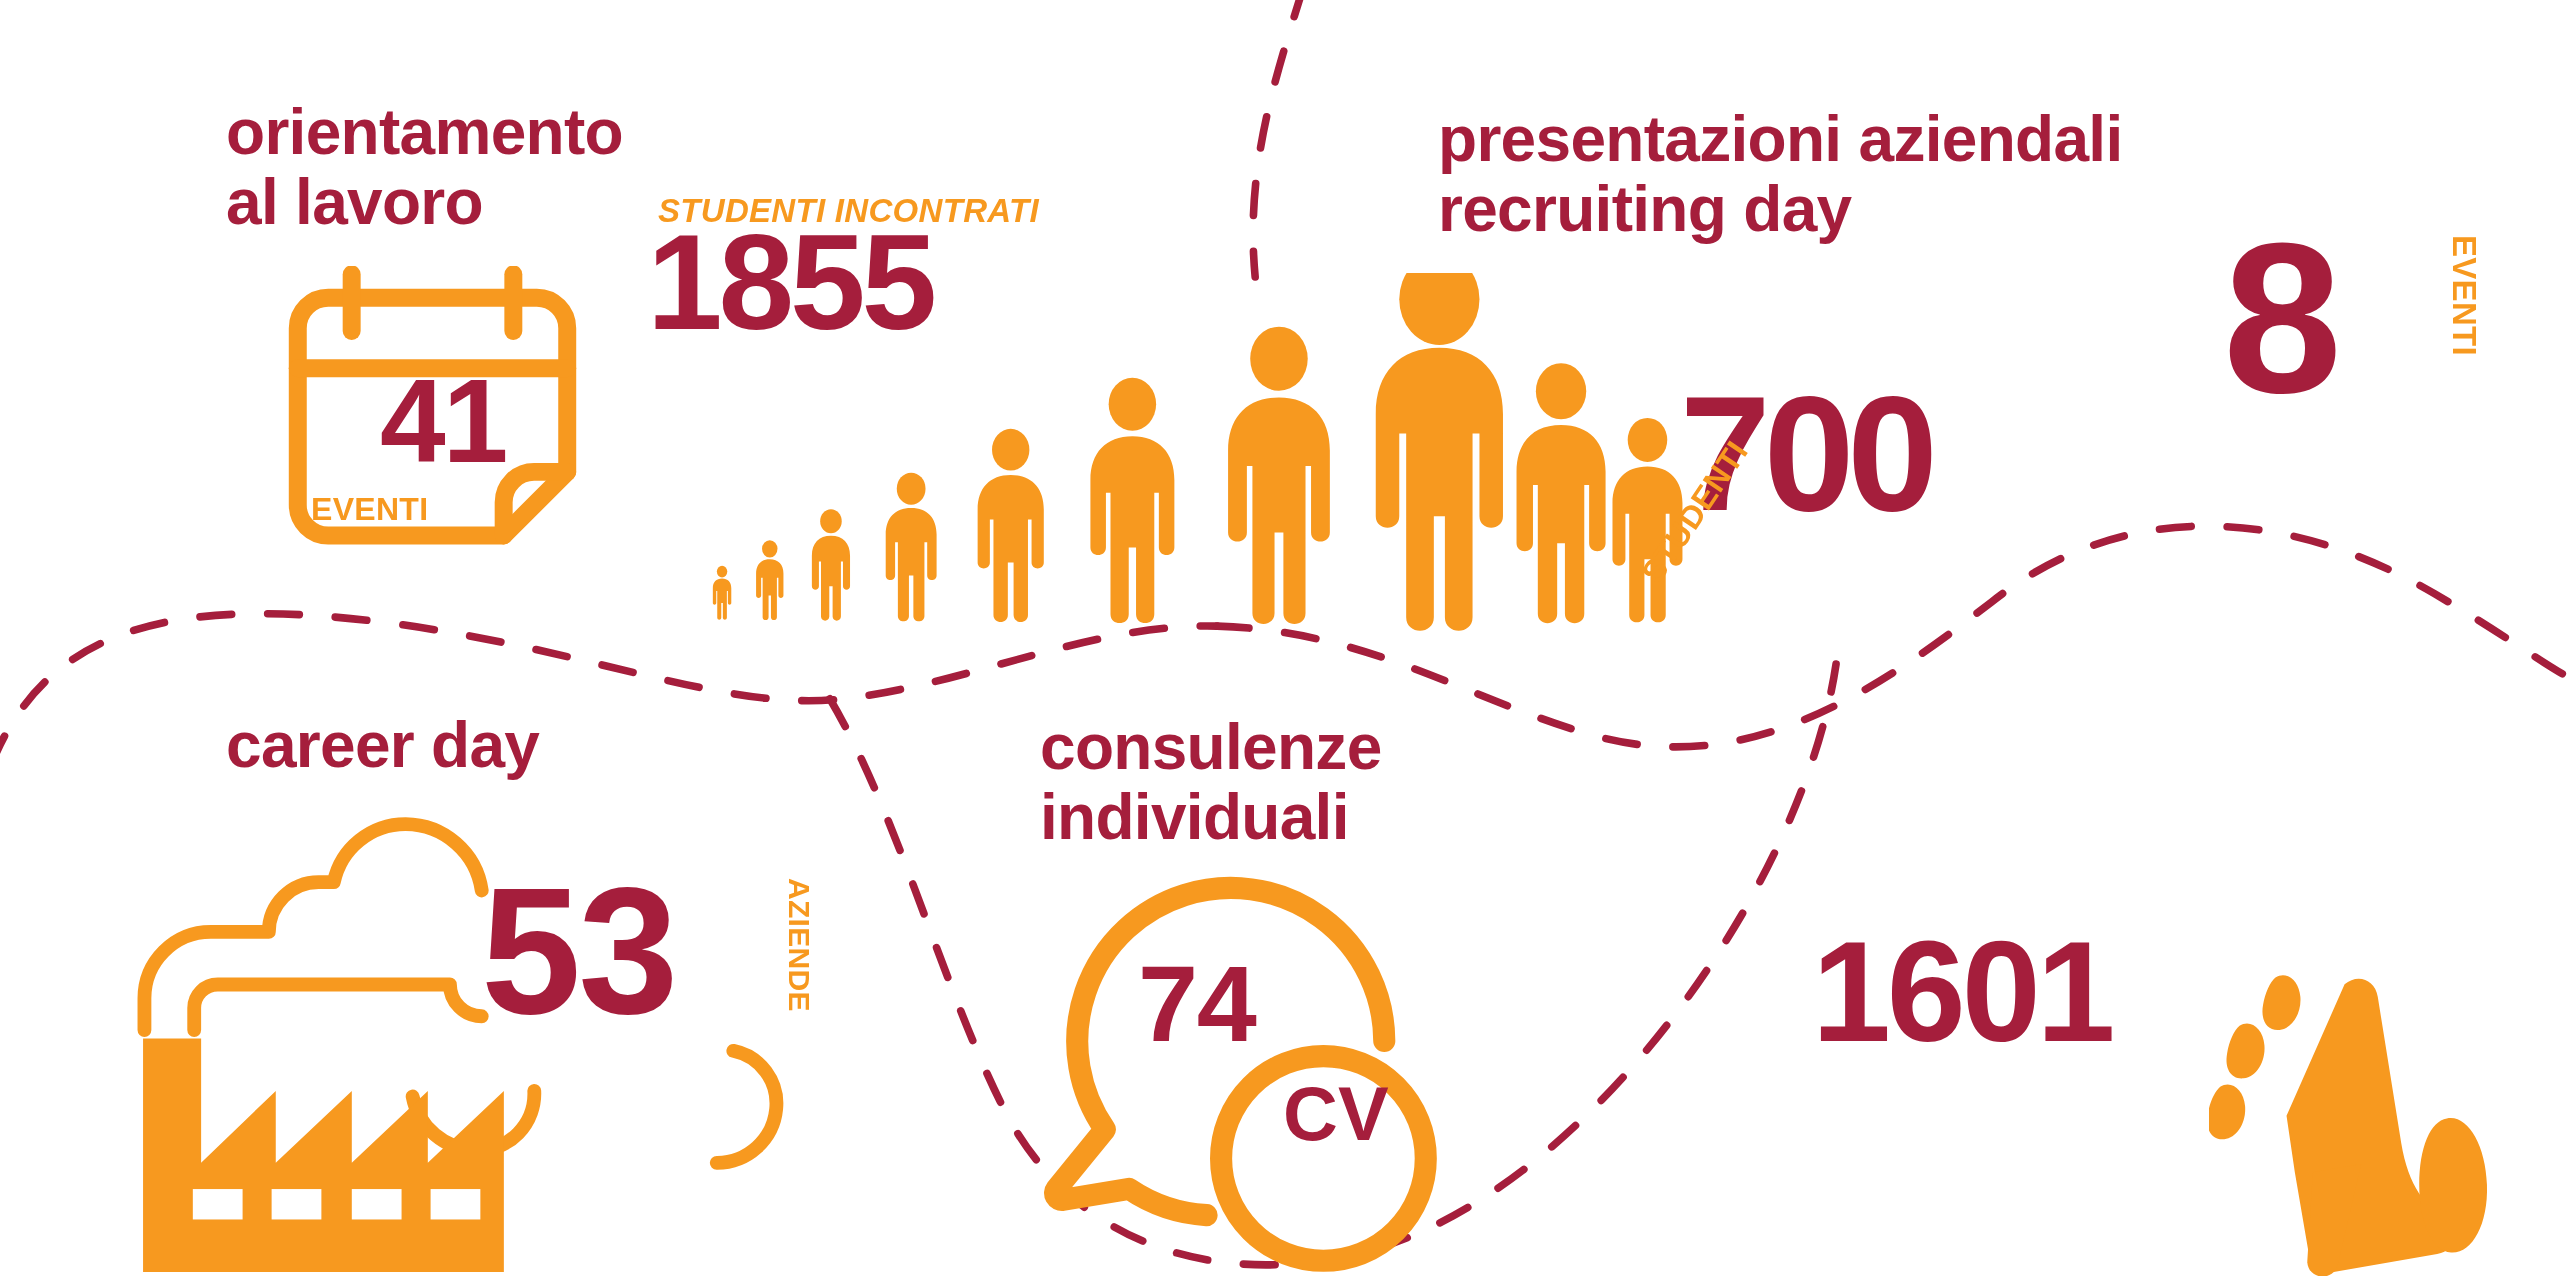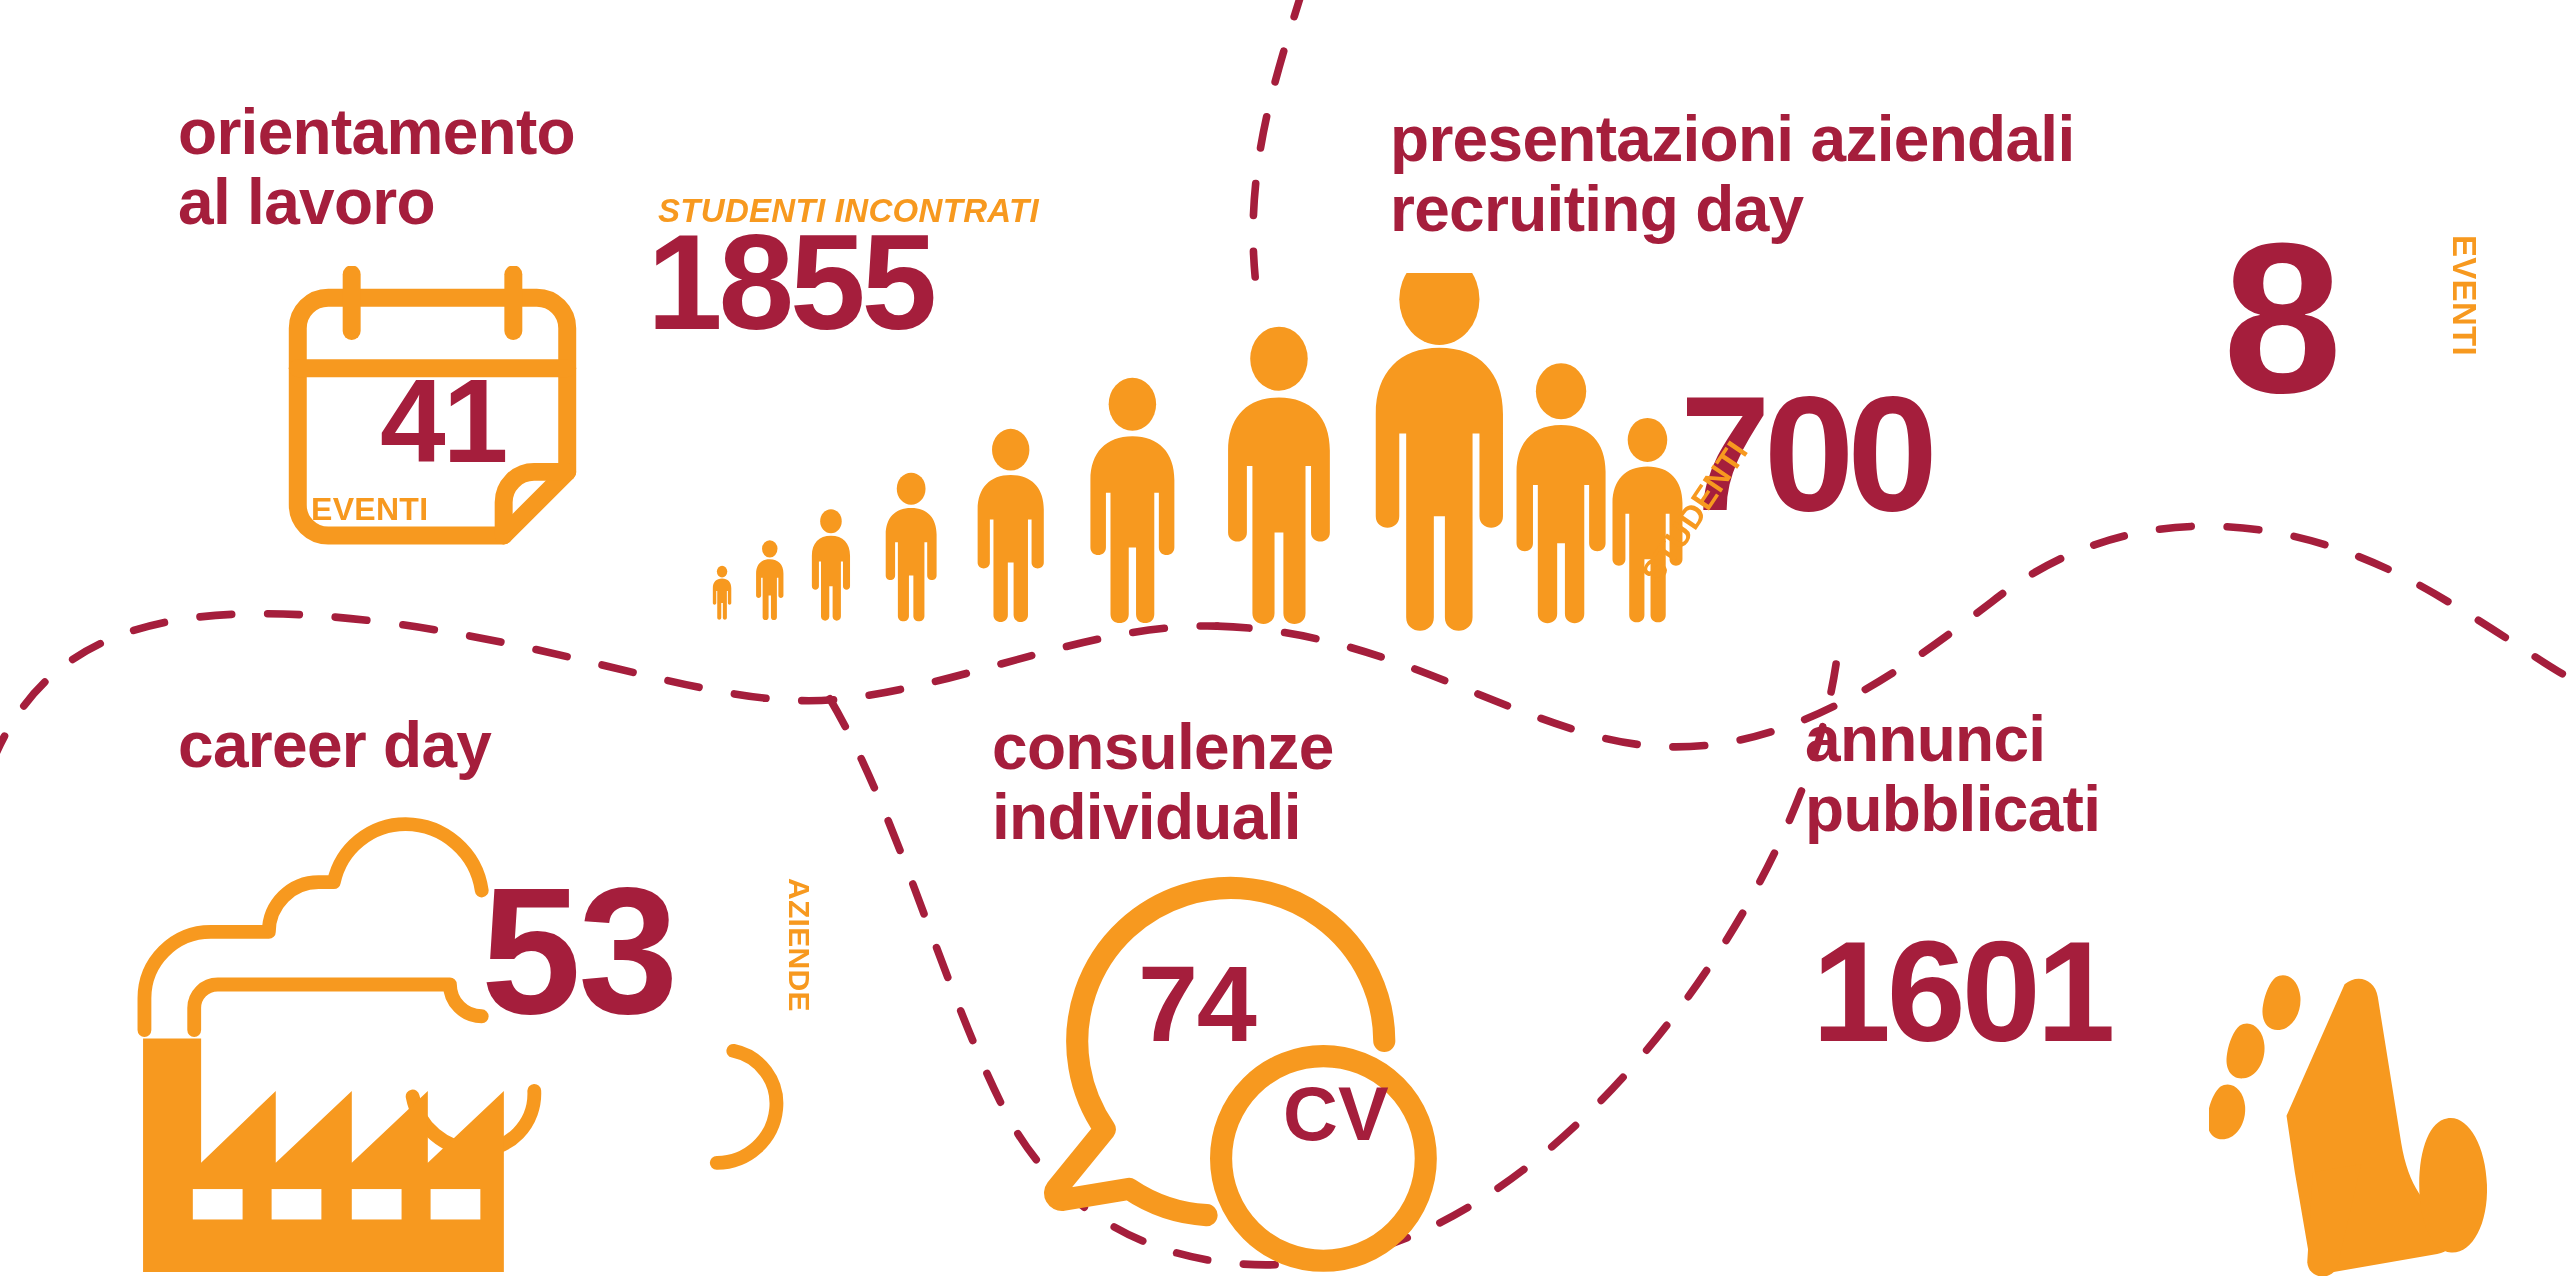--- a/index.html
+++ b/index.html
@@ -18,20 +18,21 @@
 
   
   .hd{
     position:absolute;
     color:#A51E3C;
     font-weight:700;
     font-size:64px;
     line-height:1.10;
     letter-spacing:-0.7px;
     white-space:pre-line;
+    margin-left:48px;
   }
   .big-num{
     position:absolute;
     color:#A51E3C;
     font-weight:700;
     letter-spacing:-4.1px;
     line-height:0.92;
   }
   .kicker{
     position:absolute;
@@ -240,19 +241,17 @@
 
     <div class="hd" id="t-career">career day</div>
     <div class="big-num" id="n-77">53</div>
     <div class="kicker rot-cw" id="k-aziende">AZIENDE</div>
 
     <div class="hd" id="t-consulenze">consulenze
 individuali</div>
     <div class="big-num" id="n-74">74</div>
     <div class="big-num" id="n-cv">CV</div>
 
-    <div class="hd" id="t-annunci">annunci
-pubblicati</div>
     <div class="big-num" id="n-1601">1601</div>
 
   </div>
 </div>
 
 
 </body></html>

